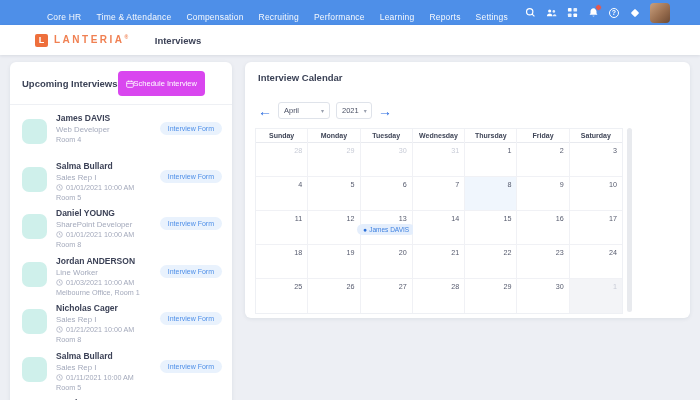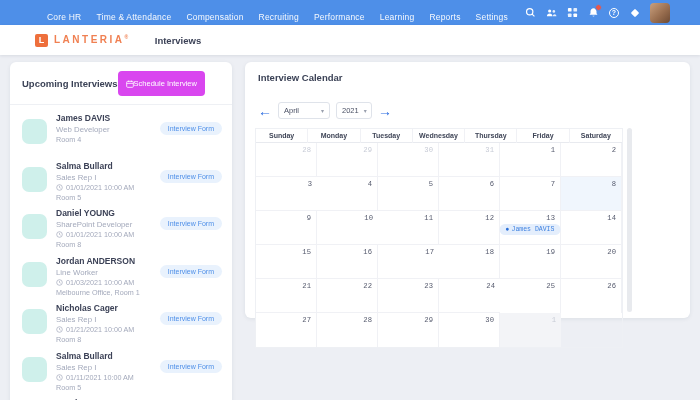--- a/index.html
+++ b/index.html
@@ -51,21 +51,21 @@
   .month-nav{ position:absolute; left:13px; top:40px; display:flex; align-items:center; gap:6px; }
   .arrow{ color:#2b6ce0; font-size:14px; font-weight:700; line-height:14px; cursor:pointer; }
   .sel{ height:17px; border:1px solid #dfe3ea; border-radius:3px; background:#fff; display:flex; align-items:center; justify-content:space-between; padding:0 5px; font-size:7.5px; color:#4a5064; cursor:pointer; }
   .sel .chev{ color:#9aa0ae; font-size:6px; margin-left:5px; }
   .sel-month{ width:52px;align-items:center; }
   .sel-year{ width:36px; }
   .cal-grid{ position:absolute; left:10px; top:66px; width:368px; border:1px solid #eef0f4; }
   .dow-row{ display:grid; grid-template-columns:repeat(7,1fr); height:14px; border-bottom:1px solid #e8eaef; }
   .dow{ font-size:7px; font-weight:700; color:#3f4557; text-align:center; line-height:14px; border-right:1px solid #f0f1f5; }
   .dow:last-child{ border-right:none; }
-  .cells{ display:grid; grid-template-columns:repeat(6,1fr);font-family:Liberation Mono, monospace; }
+  .cells{ display:grid; grid-template-columns:repeat(7,1fr); }
   .cell{ height:34px; border-right:1px solid #f0f1f5; border-bottom:1px solid #f0f1f5; position:relative; background:#fff; }
   .cell:nth-child(7n){ border-right:none; }
   .cell:nth-last-child(-n+7){ border-bottom:none; }
   .cell .num{ position:absolute; top:3px; right:5px; font-size:7.2px; color:#565b6e; }
   .cell.muted .num{ color:#c7cbd6; }
   .cell.today{ background:#f0f6fd; }
   .cell.shaded{ background:#f3f4f7; }
   .chip{ position:absolute; left:50%; transform:translateX(-50%); top:13px; white-space:nowrap; background:#e4eefc; color:#3f82e0; font-size:6.5px; padding:2px 6px; border-radius:8px; cursor:pointer; }
   .chip .dot{ color:#2a6fd8; margin-right:2px; }
   .cal-scrollbar{ position:absolute; left:382px; top:66px; width:5px; height:184px; background:#e8eaee; border-radius:3px; }

